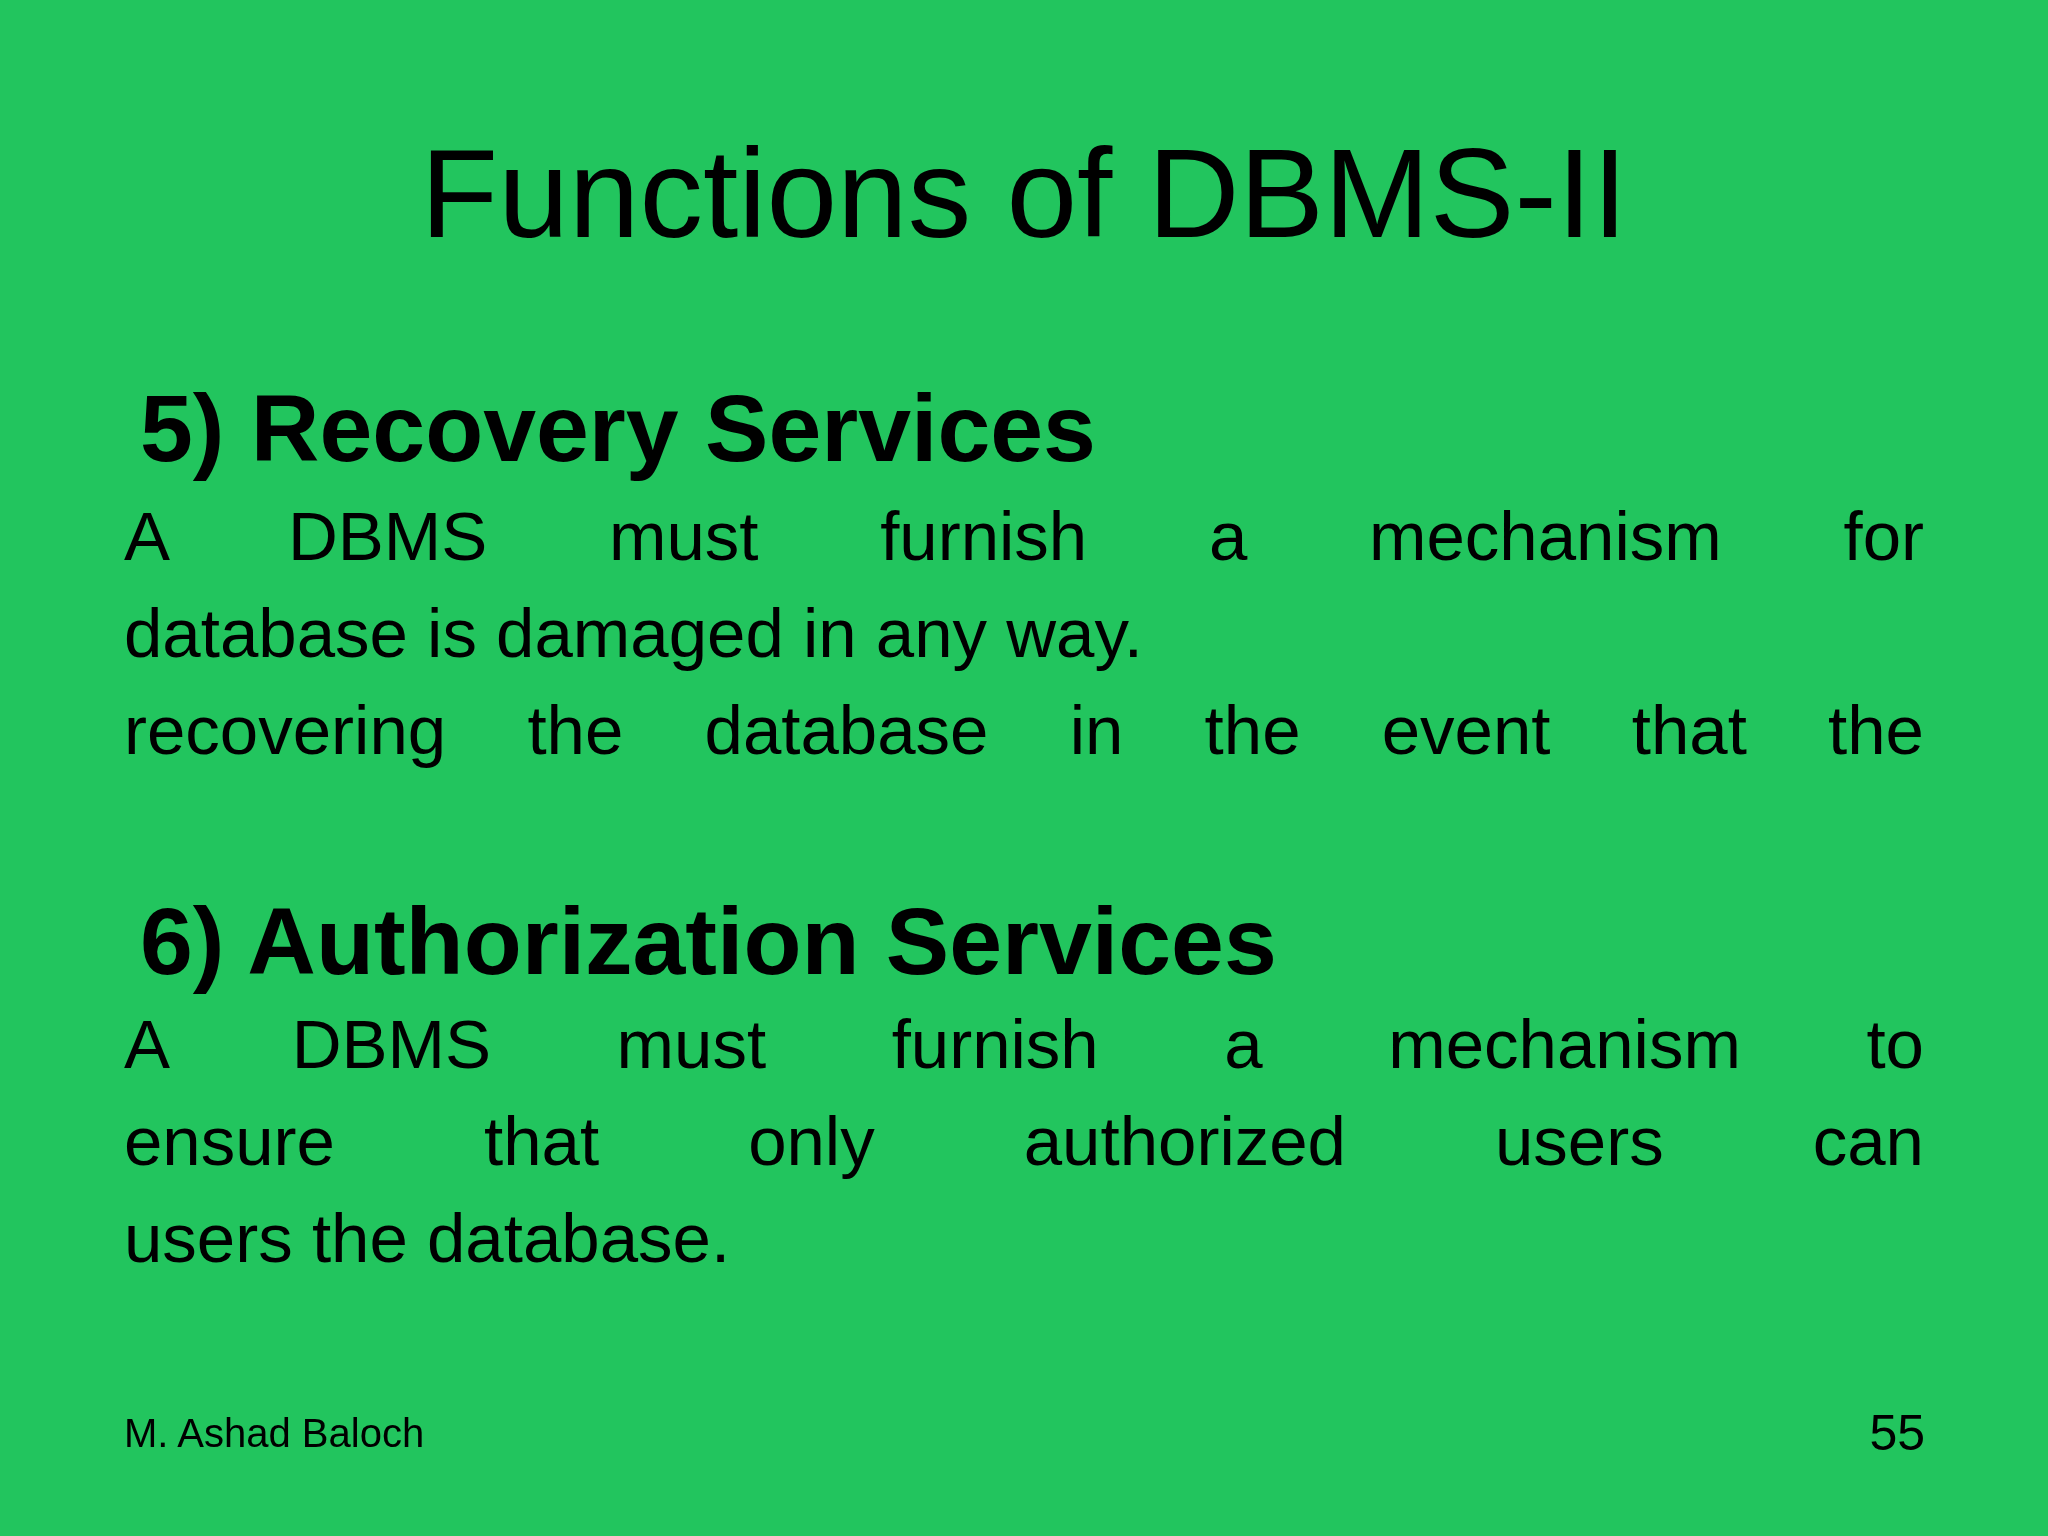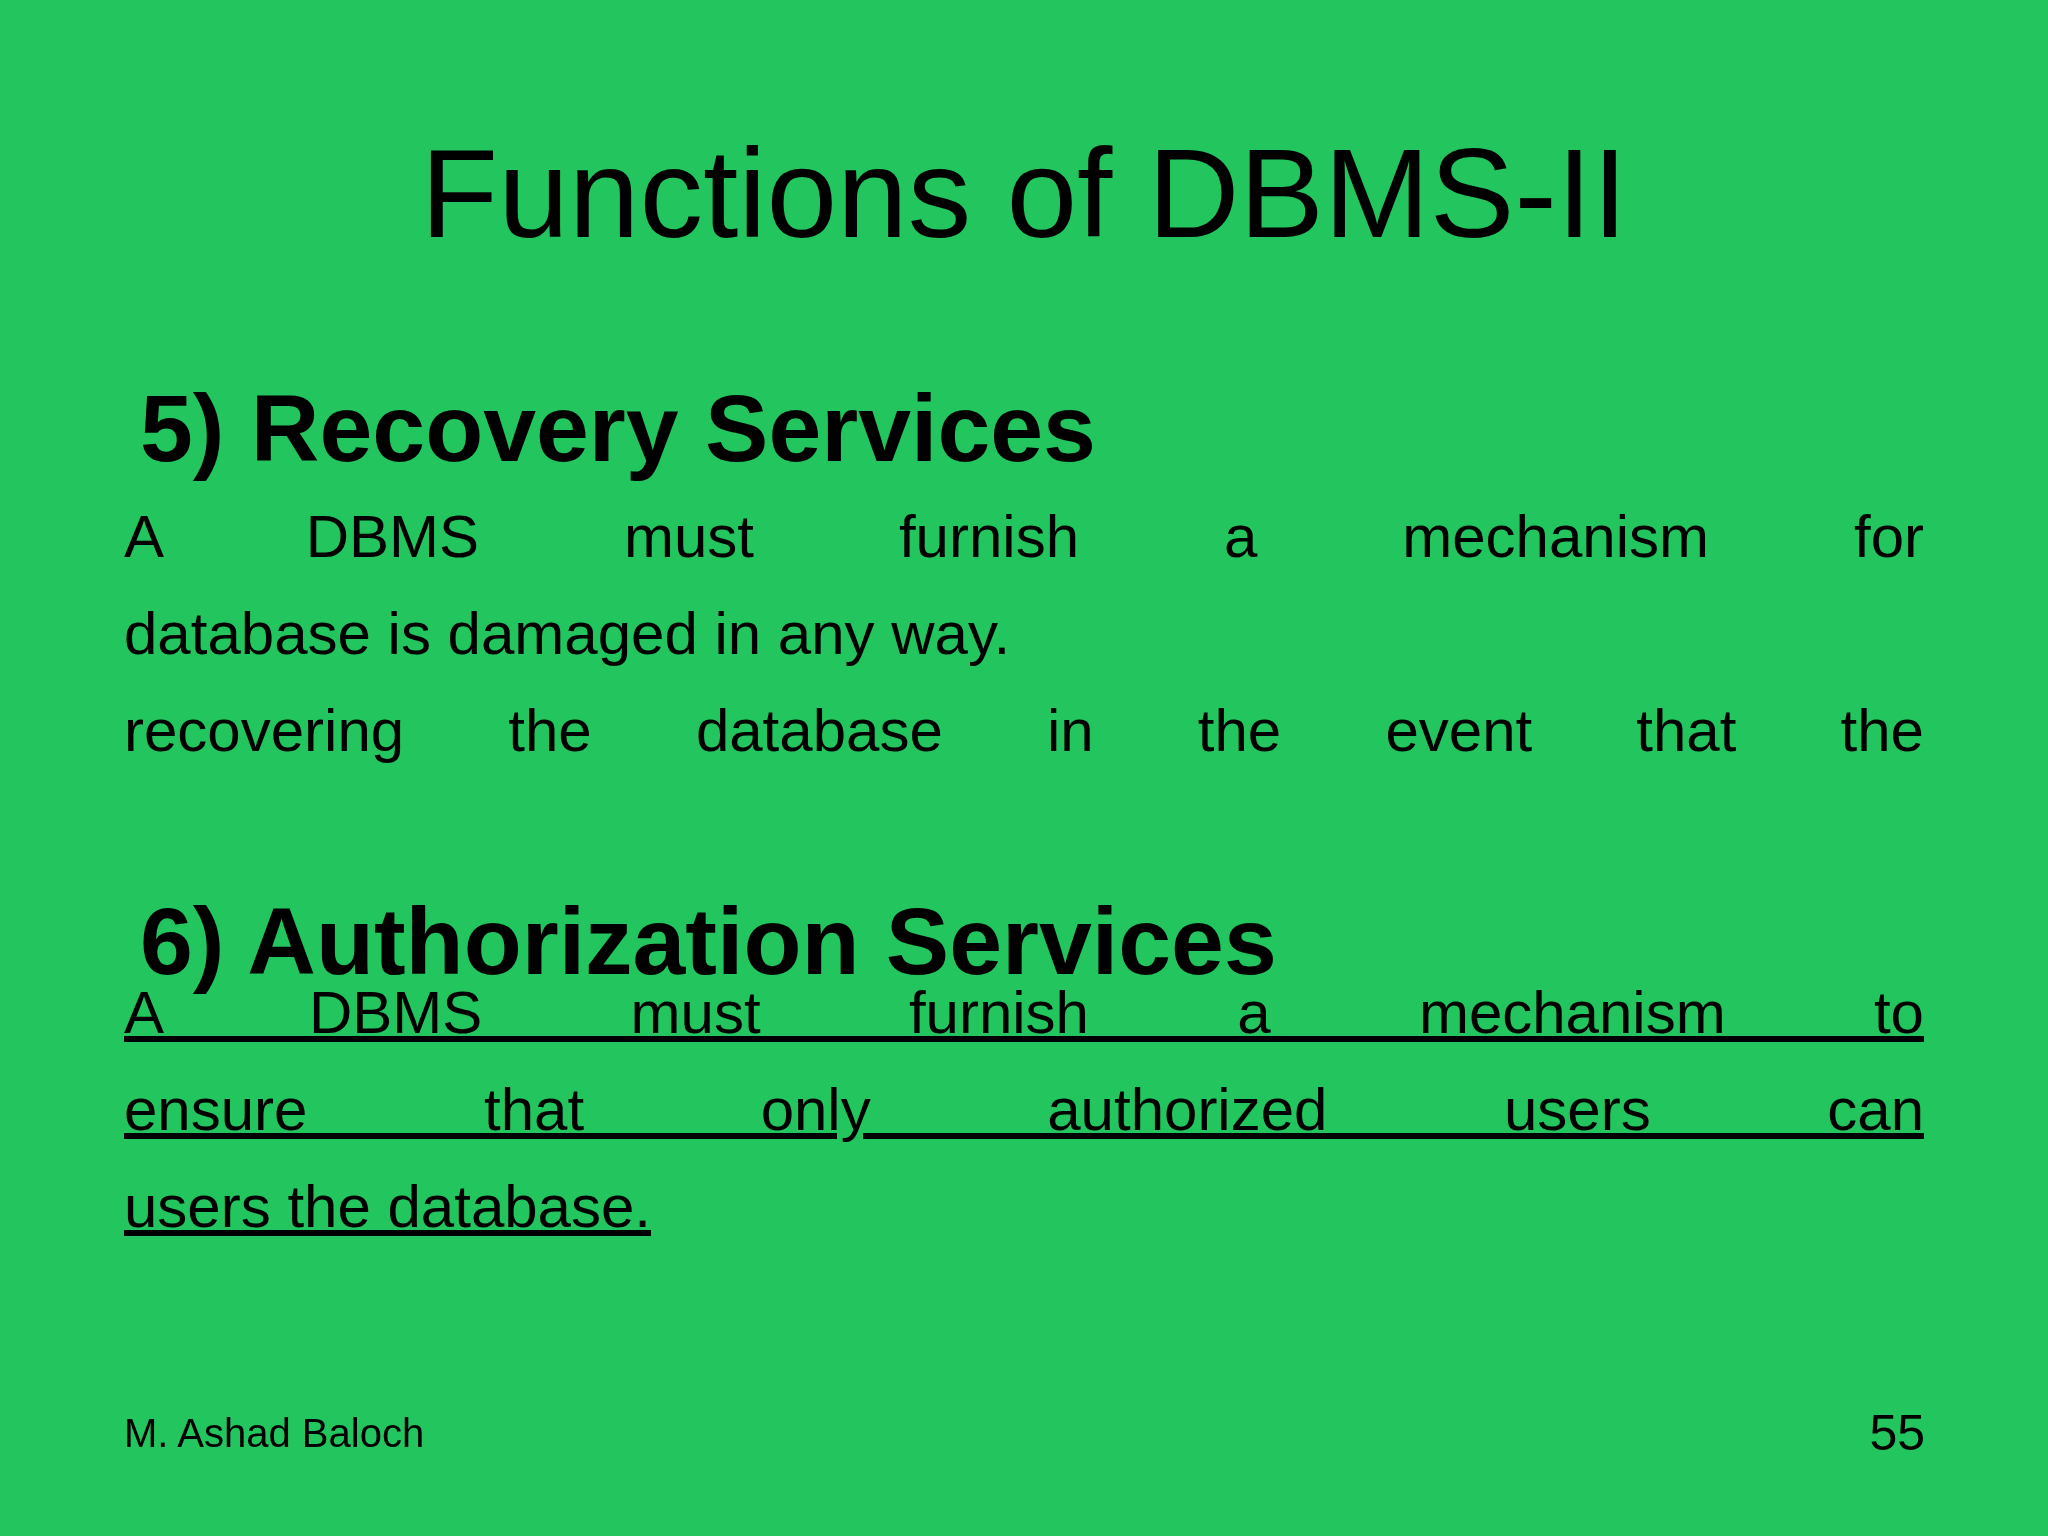--- a/index.html
+++ b/index.html
@@ -35,21 +35,21 @@
     margin: 16px;
     font-size: 95px;
     font-weight: 700;
     line-height: 1;
     white-space: nowrap;
   }
   .para {
     position: absolute;
     left: 124px;
     width: 1800px;
-    font-size: 60px;
+    font-size: 69px;
     line-height: 97px;
     font-weight: 400;
   }
   .pline.just {
     text-align: justify;
     text-align-last: justify;
   }
   .pline.last {
     text-align: left;
   }
@@ -79,21 +79,21 @@
   <h2 class="heading" style="top: 365px;">5) Recovery Services</h2>
 
   <div class="para" style="top: 488px;">
     <div class="pline just">A DBMS must furnish a mechanism for</div>
     <div class="pline last">database is damaged in any way.</div>
     <div class="pline just">recovering the database in the event that the</div>
   </div>
 
   <h2 class="heading" style="top: 878px;">6) Authorization Services</h2>
 
-  <div class="para" style="top: 964px; text-decoration: underline;">
+  <div class="para" style="top: 996px;">
     <div class="pline just">A DBMS must furnish a mechanism to</div>
     <div class="pline just">ensure that only authorized users can</div>
     <div class="pline last">users the database.</div>
   </div>
 
   <div class="footer-author">M. Ashad Baloch</div>
 
   <div class="page-number">55</div>
 
 </div>

